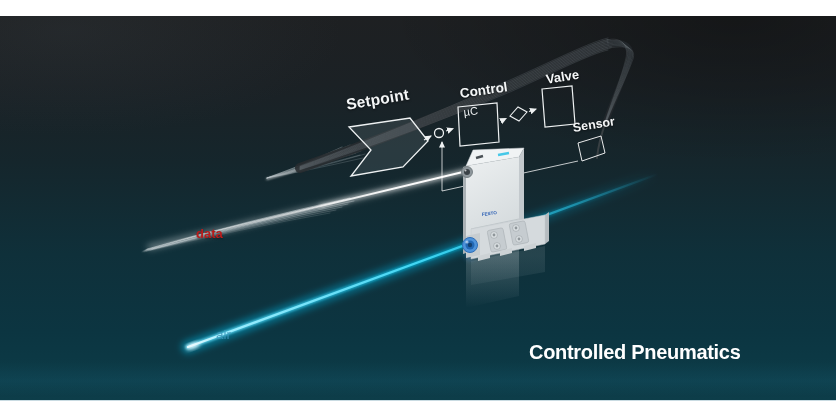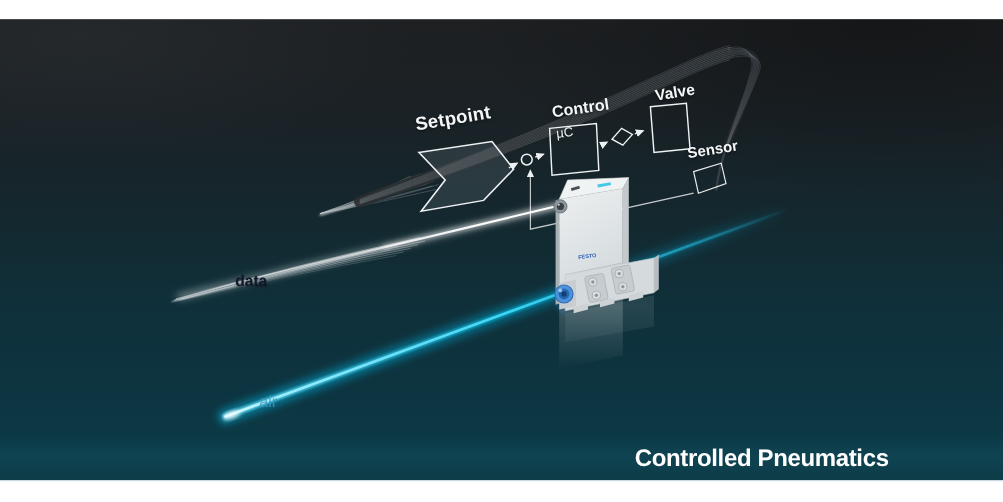--- a/index.html
+++ b/index.html
@@ -17,26 +17,26 @@
   .lbl{position:absolute;white-space:nowrap;transform-origin:left top;line-height:1;}
   .lbl-setpoint{left:345px;top:97px;font-size:15.5px;font-weight:700;color:#f4f6f7;
     transform:rotate(-9.5deg);letter-spacing:.2px;text-shadow:0 1px 2px rgba(0,0,0,.5);}
   .lbl-control{left:459px;top:87px;font-size:13.5px;font-weight:700;color:#f4f6f7;
     transform:rotate(-8deg);text-shadow:0 1px 2px rgba(0,0,0,.5);}
   .lbl-chip{left:463px;top:107px;font-size:11px;font-weight:400;color:#eef1f2;transform:rotate(-7deg);}
   .lbl-valve{left:545px;top:73px;font-size:13px;font-weight:700;color:#f4f6f7;
     transform:rotate(-9deg);text-shadow:0 1px 2px rgba(0,0,0,.5);}
   .lbl-sensor{left:572px;top:122px;font-size:12.5px;font-weight:700;color:#f4f6f7;
     transform:rotate(-9deg);text-shadow:0 1px 2px rgba(0,0,0,.5);}
-  .lbl-data{left:196px;top:227px;font-size:13px;font-weight:700;color:#0f172a;
+  .lbl-data{left:196px;top:227px;font-size:13px;font-weight:700;color:#b91c1c;
     text-shadow:0 1px 2px rgba(0,0,0,.4);}
   .lbl-air{left:216px;top:328px;font-size:13.5px;font-weight:400;color:rgba(64,150,188,0.85);}
   .lbl-watermark{left:446px;top:328px;font-size:38px;font-weight:700;
     color:rgba(164,190,199,0.28);letter-spacing:-1px;}
-  .lbl-title{left:529px;top:372px;font-size:20px;font-weight:700;color:#ffffff;letter-spacing:-.3px;}
+  .lbl-title{left:529px;top:342px;font-size:20px;font-weight:700;color:#ffffff;letter-spacing:-.3px;}
 </style>
 </head>
 <body>
 
 <div class="frame">
   <div class="panel"></div>
 
   <svg class="scene" width="836" height="384" viewBox="0 16 836 384">
     <defs>
       <filter id="b1" x="-20%" y="-20%" width="140%" height="140%">

